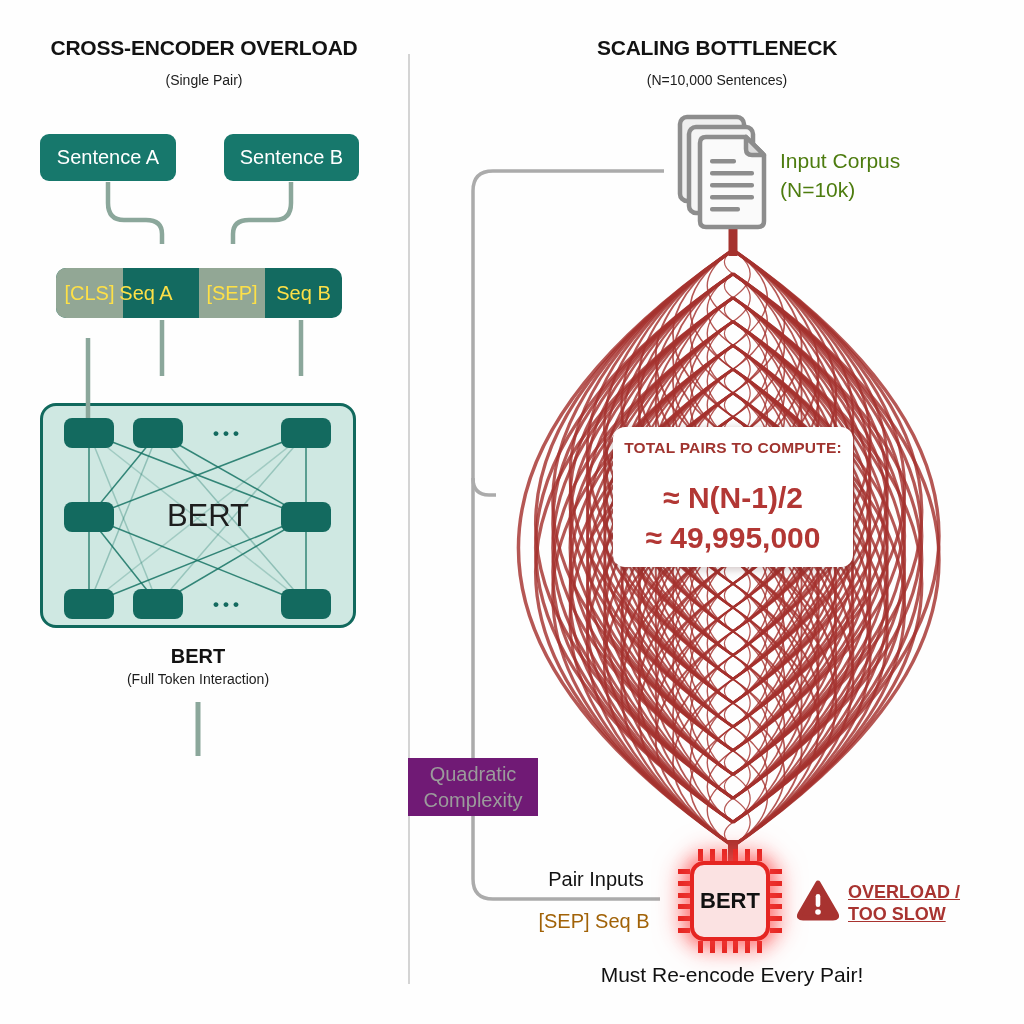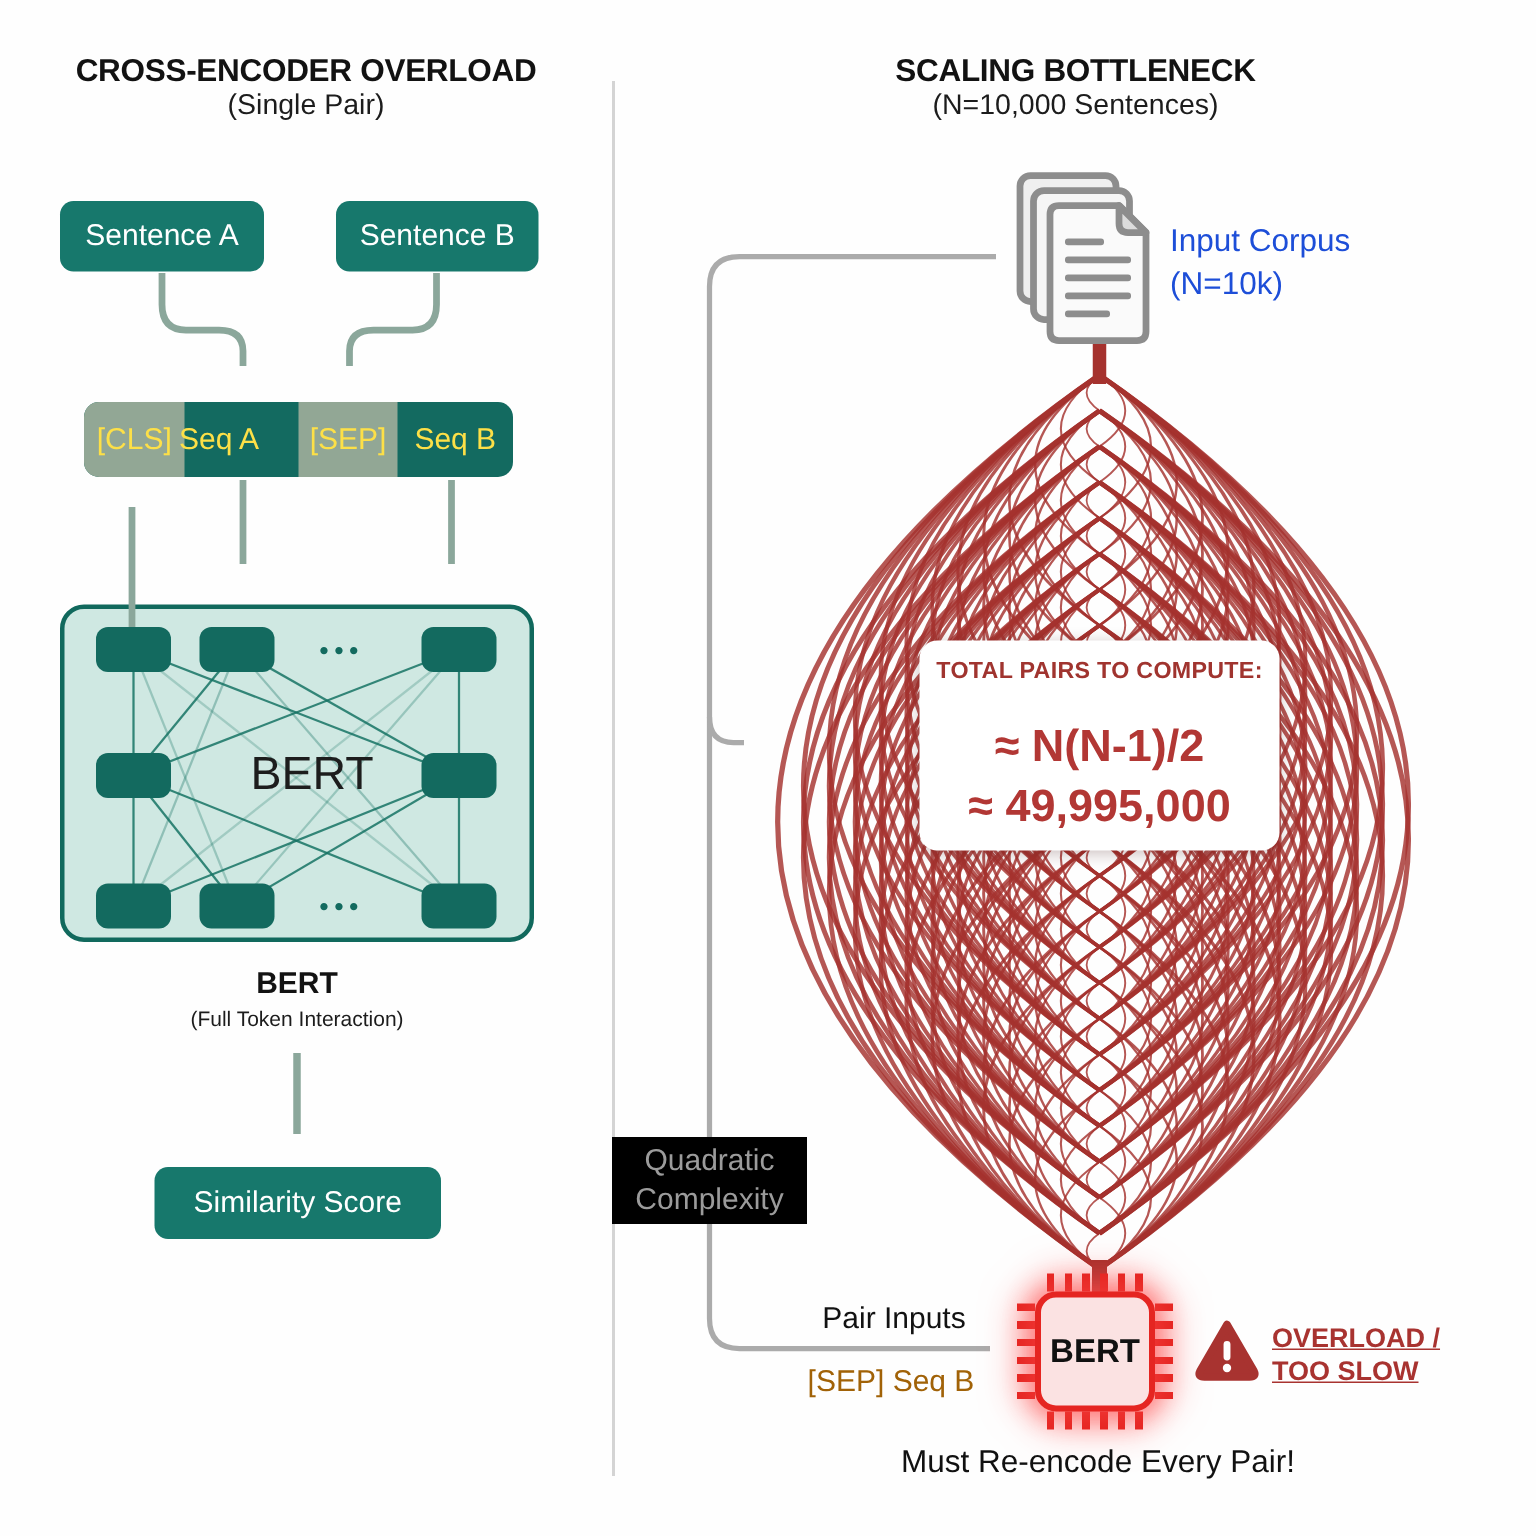--- a/index.html
+++ b/index.html
@@ -2,49 +2,49 @@
 <html><head>
 <meta charset="utf-8">
 <style>
   html,body{margin:0;padding:0;background:#fff;}
   .canvas{position:relative;width:1024px;height:1024px;background:#fefefe;overflow:hidden;
           font-family:"Liberation Sans","DejaVu Sans",sans-serif;color:#151515;}
   svg{position:absolute;left:0;top:0;overflow:visible;}
   
   .panel-head{position:absolute;text-align:center;z-index:4;}
   .panel-head .t{font-weight:bold;font-size:21px;letter-spacing:-.2px;color:#121212;}
-  .panel-head .s{font-size:19px;color:#1c1c1c;margin-top:0;}
+  .panel-head .s{font-size:14px;color:#1c1c1c;margin-top:12px;}
   .divider{position:absolute;left:408px;top:54px;width:2px;height:930px;background:#d4d4d4;z-index:1;}
   
   .teal-box{position:absolute;background:#17786c;border-radius:9px;color:#fff;
             display:flex;align-items:center;justify-content:center;font-size:20px;z-index:3;}
   .token-bar{position:absolute;left:56px;top:268px;width:286px;height:50px;border-radius:10px;
              background:#136a60;overflow:hidden;z-index:3;}
   .token-seg{position:absolute;top:0;height:50px;background:#92a795;}
   .token-lbl{position:absolute;top:0;height:50px;display:flex;align-items:center;justify-content:center;
              color:#fde047;font-size:20px;}
   .bert-box{position:absolute;left:40px;top:403px;width:316px;height:225px;background:#cfe8e2;
             border:3.5px solid #11695d;border-radius:16px;box-sizing:border-box;z-index:1;}
   .node{position:absolute;width:50px;height:30px;border-radius:8px;background:#136a5f;z-index:3;}
   .dots{position:absolute;color:#136a5f;font-size:17px;font-weight:bold;letter-spacing:4px;z-index:3;}
   .bert-title{position:absolute;left:148px;top:498px;width:120px;text-align:center;
               font-size:31px;color:#1d1d1d;z-index:3;}
   .caption{position:absolute;text-align:center;z-index:4;}
   .caption .c1{font-weight:bold;font-size:20px;color:#121212;}
   .caption .c2{font-size:14px;color:#1c1c1c;margin-top:3px;}
   
-  .corpus-label{position:absolute;left:780px;top:146px;font-size:21px;line-height:29px;color:#1d4ed8;z-index:4;}
+  .corpus-label{position:absolute;left:780px;top:146px;font-size:21px;line-height:29px;color:#4d7c0f;z-index:4;}
   .pairs-card{position:absolute;left:613px;top:427px;width:240px;background:#fff;border-radius:12px;
               box-shadow:0 2px 10px rgba(60,10,10,.25);text-align:center;padding:12px 4px 12px 4px;
               box-sizing:border-box;z-index:3;}
   .pairs-card .h{font-size:15.5px;font-weight:bold;letter-spacing:.2px;color:#a0342f;}
   .pairs-card .f{font-size:30px;font-weight:bold;color:#b23734;margin-top:24px;}
   .pairs-card .v{font-size:30px;font-weight:bold;color:#b23734;margin-top:6px;}
   .quad{position:absolute;left:408px;top:758px;width:130px;text-align:center;font-size:20px;line-height:26px;
-        color:#9b9b9b;background:#000000;padding:3px 0;z-index:4;}
+        color:#9b9b9b;background:#701a75;padding:3px 0;z-index:4;}
   .pair-inputs{position:absolute;left:540px;top:868px;width:112px;text-align:center;font-size:20px;color:#121212;z-index:4;}
   .pair-tokens{position:absolute;left:536px;top:910px;width:116px;text-align:center;font-size:20px;color:#a16207;z-index:4;}
   .chip{position:absolute;left:678px;top:849px;width:104px;height:104px;z-index:3;
         filter:drop-shadow(0 0 12px rgba(255,70,70,.65));}
   .chip-body{position:absolute;left:12px;top:12px;width:80px;height:80px;box-sizing:border-box;
              background:#fbe2e2;border:4px solid #e52521;border-radius:14px;
              box-shadow:0 0 16px 4px rgba(255,80,80,.45);
              display:flex;align-items:center;justify-content:center;
              font-weight:bold;font-size:22px;color:#111;}
   .pin{position:absolute;background:repeating-linear-gradient(90deg,#e52521 0 5px,transparent 5px 11.8px);}
@@ -479,23 +479,20 @@
   <div class="node" style="left:281px;top:589px;"></div>
   <div class="dots" style="left:213px;top:424px;">•••</div>
   <div class="dots" style="left:213px;top:595px;">•••</div>
   <div class="bert-title">BERT</div>
 
   <div class="caption" style="left:48px;top:645px;width:300px;">
     <div class="c1">BERT</div>
     <div class="c2">(Full Token Interaction)</div>
   </div>
 
-  <div class="teal-box" style="left:103px;top:778px;width:191px;height:48px;">
-    <span>Similarity Score</span>
-  </div>
 
   <svg style="left:660px;top:112px;z-index:3" width="118" height="120" viewBox="0 0 118 120">
     <g stroke="#8d8d8d" stroke-width="4.5" stroke-linejoin="round">
       <rect x="20" y="5" width="64" height="84" rx="7" fill="#efefef"></rect>
       <rect x="29" y="15" width="64" height="86" rx="7" fill="#f5f5f5"></rect>
       <path d="M40,31 q0,-6 6,-6 h40 l18,18 v66 q0,6 -6,6 h-52 q-6,0 -6,-6 z" fill="#fafafa"></path>
       <path d="M86,25 v12 q0,6 6,6 h12 z" fill="#dcdcdc"></path>
     </g>
     <g fill="#8d8d8d">
       <rect x="50" y="47" width="26" height="4.5" rx="2"></rect>

